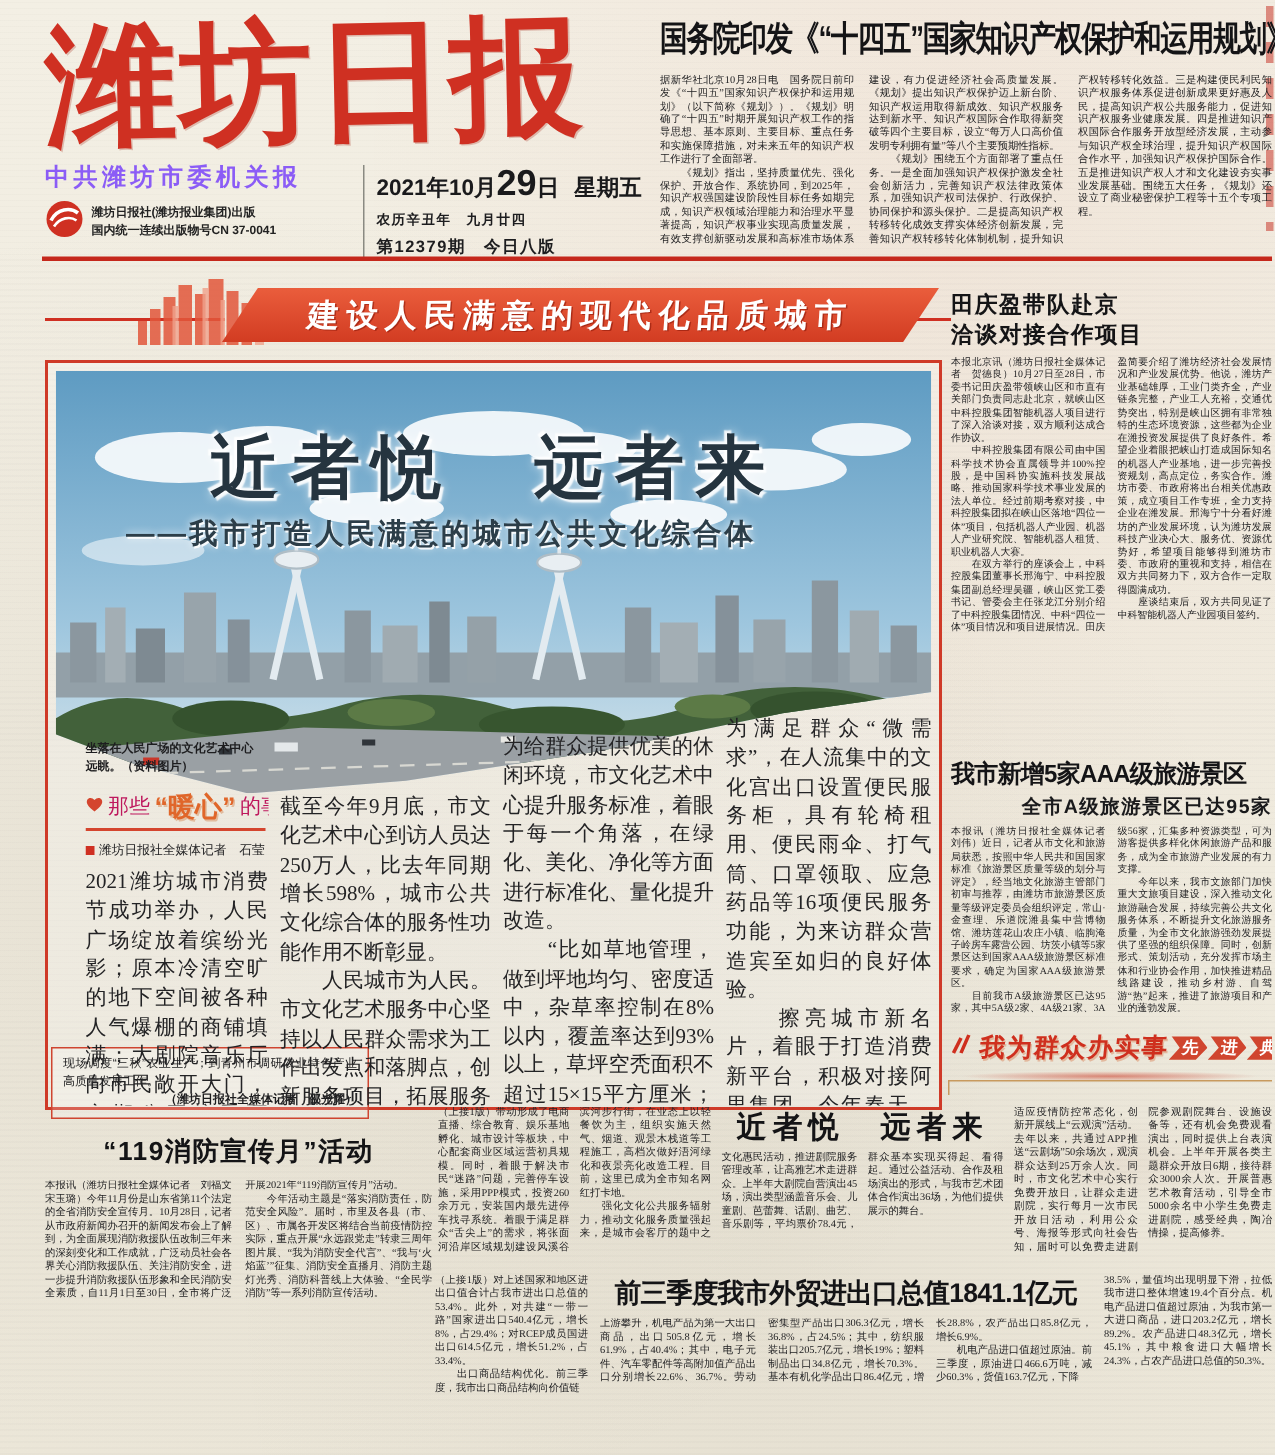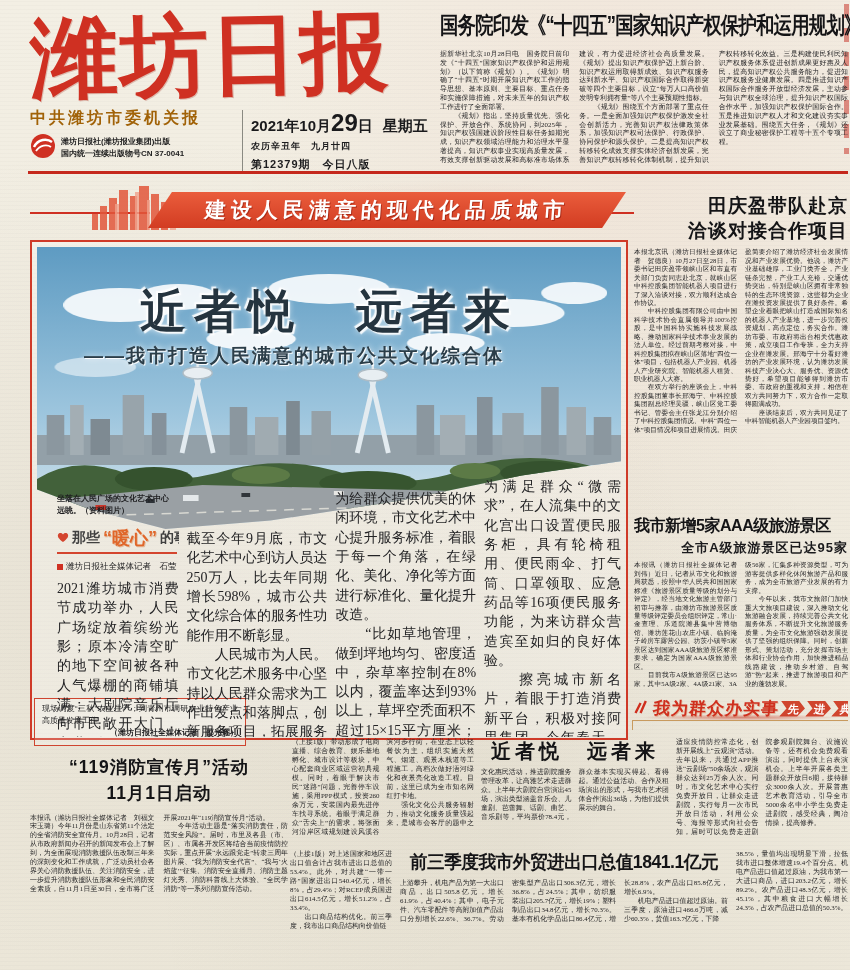--- a/index.html
+++ b/index.html
@@ -20,21 +20,21 @@
   .hl{ font-family:"Liberation Sans","DejaVu Sans",sans-serif; font-weight:900; color:#141416; }
   .bt{ font:7px/1.32 "Liberation Serif","DejaVu Serif",serif; text-align:justify;
        white-space:pre-line; color:#232325; overflow:hidden; }
   
   .mast{ left:30px; top:10px; width:406px; height:158px; }
   .mast-title{ font-family:"Liberation Serif","DejaVu Serif",serif; font-weight:900;
     font-size:88px; line-height:1.04; letter-spacing:2px; color:#cf3022;
     transform:rotate(-1.2deg); white-space:nowrap; text-shadow:1px 1px 0 rgba(160,30,15,.25); }
   .mast-row{ display:flex; margin-top:6px; align-items:stretch; }
   .mast-left{ width:210px; }
-  .organ{ font-size:16px; font-weight:900; letter-spacing:3px; color:#a16207; }
+  .organ{ font-size:16px; font-weight:900; letter-spacing:3px; color:#8b5cf6; }
   .pub-row{ display:flex; margin-top:4px; align-items:center; }
   .publines{ margin-left:5px; }
   .publine{ font-size:8px; font-weight:700; line-height:1.45; color:#222; }
   .vdiv{ width:1px; background:#8a8a82; margin:2px 8px 0 2px; }
   .mast-right{ padding-top:1px; }
   .dateline{ font-size:15px; font-weight:900; color:#1a1a1c; white-space:nowrap; }
   .dateline .big{ font-size:24px; }
   .dateline .wk{ margin-left:10px; }
   .lunar{ font-size:9px; font-weight:700; margin-top:3px; letter-spacing:1px; }
   .issueline{ font-size:11px; font-weight:900; margin-top:4px; letter-spacing:1px; }
@@ -73,29 +73,29 @@
   .fcols{ position:relative; z-index:2; margin-top:-64px; height:272px;
     display:flex; gap:8px; overflow:hidden; }
   .fcol{ overflow:hidden; }
   .fcol .bt{ font-size:14px; line-height:1.38; }
   .fc0{ width:126px; padding-top:28px;margin-left:20px; }
   .fc1{ width:146px; padding-top:64px; }
   .fc2{ width:146px; padding-top:24px; }
   .fc3{ width:142px; padding-top:12px; }
   .caption{ font-size:8px; font-weight:700; line-height:1.5; color:#1d1d1f; width:114px; }
   .deco{ margin-top:9px; display:flex; align-items:center; gap:3px; white-space:nowrap; }
-  .deco .d1{ color:#404040; font-size:14px; font-weight:700; }
+  .deco .d1{ color:#be185d; font-size:14px; font-weight:400; }
   .deco .d2{ color:#e0662a; font-size:18px; font-weight:900;
     text-shadow:1px 1px 0 rgba(210,120,60,.4); }
   .deco-rule{ width:120px; height:2px; background:#d4452e; margin-top:2px; }
   .fbyline{ margin-top:7px; margin-bottom:6px; font-size:8.5px; font-weight:400;
     display:flex; align-items:center; gap:3px; }
   
   .sidebar{ left:634px; top:194px; width:214px; height:528px; overflow:hidden; }
-  .sb-h1{ text-align:right; font-size:19px; line-height:1.3; letter-spacing:1px; }
+  .sb-h1{ text-align:left; font-size:15px; line-height:1.3; letter-spacing:1px; }
   .sb-body1{ margin-top:5px; height:258px; column-count:2; column-gap:8px;
     font-size:6.6px; line-height:1.28; }
   .sb-h2{ margin-top:9px; font-size:16.5px; white-space:nowrap; transform:scaleX(.97);
     transform-origin:left; letter-spacing:-.5px; }
   .sb-sub{ margin-top:2px; text-align:right; font-size:13px; font-weight:700;
     letter-spacing:1px; color:#1a1a1c; }
   .sb-body2{ margin-top:4px; height:128px; column-count:2; column-gap:8px;
     font-size:6.6px; line-height:1.28; }
   .campaign{ margin-top:8px; display:flex; align-items:center; gap:5px;
     transform:skewX(-6deg); }
@@ -362,21 +362,20 @@
 <div class="abs camp-glow"></div>
 <div class="abs tan-corner"></div>
 
 <div class="abs stub">
   <div class="stub-text">现场调度“三秋”农业生产；到青州市调研农业特色产业高质量发展工作。</div>
   <div class="stub-byline">（潍坊日报社全媒体记者　邵光耀）</div>
 </div>
 
 <div class="abs fire">
   <div class="fire-h hl">“119消防宣传月”活动</div>
-  <div class="fire-h hl">11月1日启动</div>
   <div class="fire-body bt">本报讯（潍坊日报社全媒体记者　刘福文　宋玉璐）今年11月份是山东省第11个法定的全省消防安全宣传月。10月28日，记者从市政府新闻办召开的新闻发布会上了解到，为全面展现消防救援队伍改制三年来的深刻变化和工作成就，广泛动员社会各界关心消防救援队伍、关注消防安全，进一步提升消防救援队伍形象和全民消防安全素质，自11月1日至30日，全市将广泛开展2021年“119消防宣传月”活动。
 　　今年活动主题是“落实消防责任，防范安全风险”。届时，市里及各县（市、区）、市属各开发区将结合当前疫情防控实际，重点开展“永远跟党走”转隶三周年图片展、“我为消防安全代言”、“我与‘火焰蓝’”征集、消防安全直播月、消防主题灯光秀、消防科普线上大体验、“全民学消防”等一系列消防宣传活动。</div>
 </div>
 
 <div class="abs jump">
   <div class="blk jp-left bt">（上接1版）带动形成了电商直播、综合教育、娱乐基地孵化、城市设计等板块，中心配套商业区域运营初具规模。同时，着眼于解决市民“迷路”问题，完善停车设施，采用PPP模式，投资260余万元，安装国内最先进停车找寻系统。着眼于满足群众“舌尖上”的需求，将张面河沿岸区域规划建设风溪谷滨河步行街，在业态上以轻餐饮为主，组织实施天然气、烟道、观景木栈道等工程施工，高档次做好浯河绿化和夜景亮化改造工程。目前，这里已成为全市知名网红打卡地。
 　　强化文化公共服务辐射力，推动文化服务质量强起来，是城市会客厅的题中之义。市文化艺术中心拓展服务半径，大力开展</div>
   <div class="blk jp-mid">
     <div class="jp-mid-title hl">近者悦　远者来</div>
     <div class="jp-mid-cols bt">文化惠民活动，推进剧院服务管理改革，让高雅艺术走进群众。上半年大剧院自营演出45场，演出类型涵盖音乐会、儿童剧、芭蕾舞、话剧、曲艺、音乐剧等，平均票价78.4元，群众基本实现买得起、看得起。通过公益活动、合作及租场演出的形式，与我市艺术团体合作演出36场，为他们提供展示的舞台。</div>

